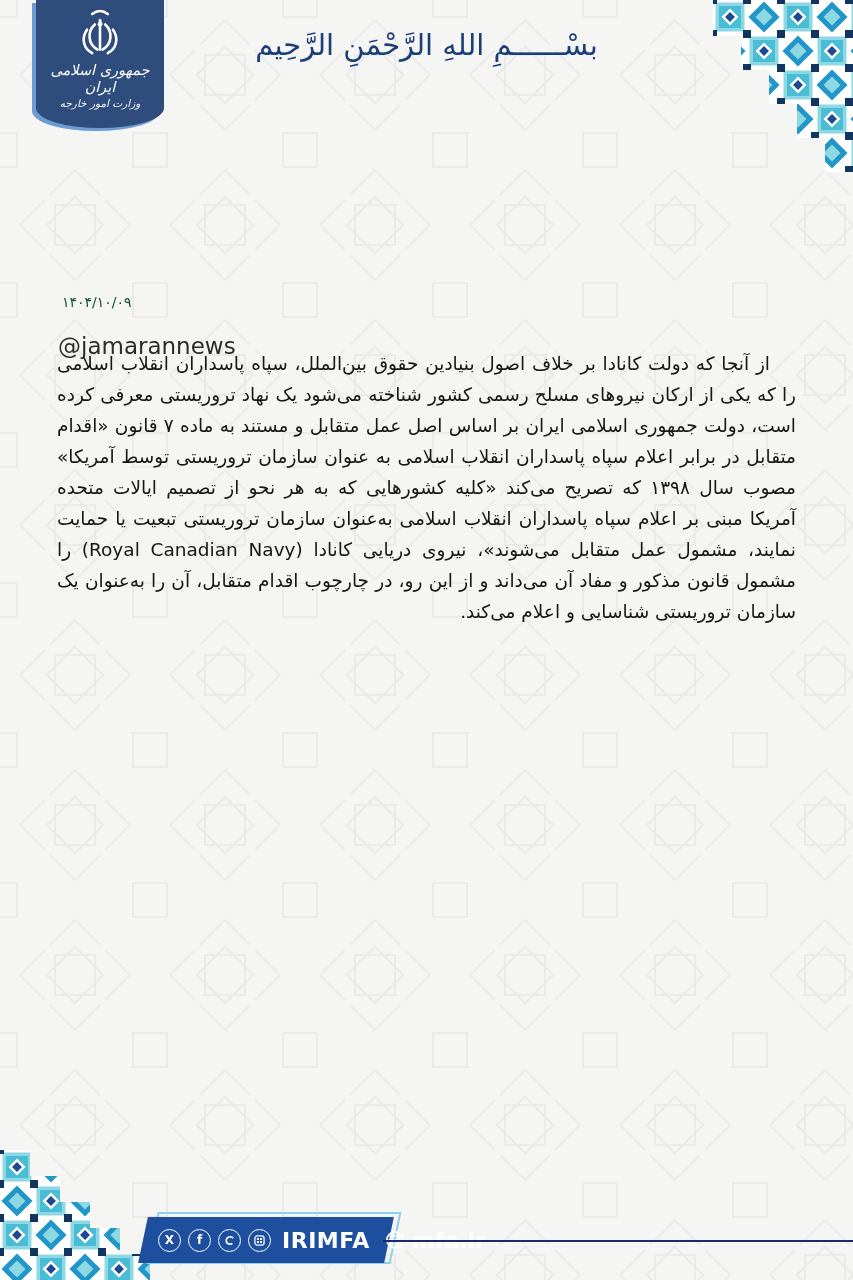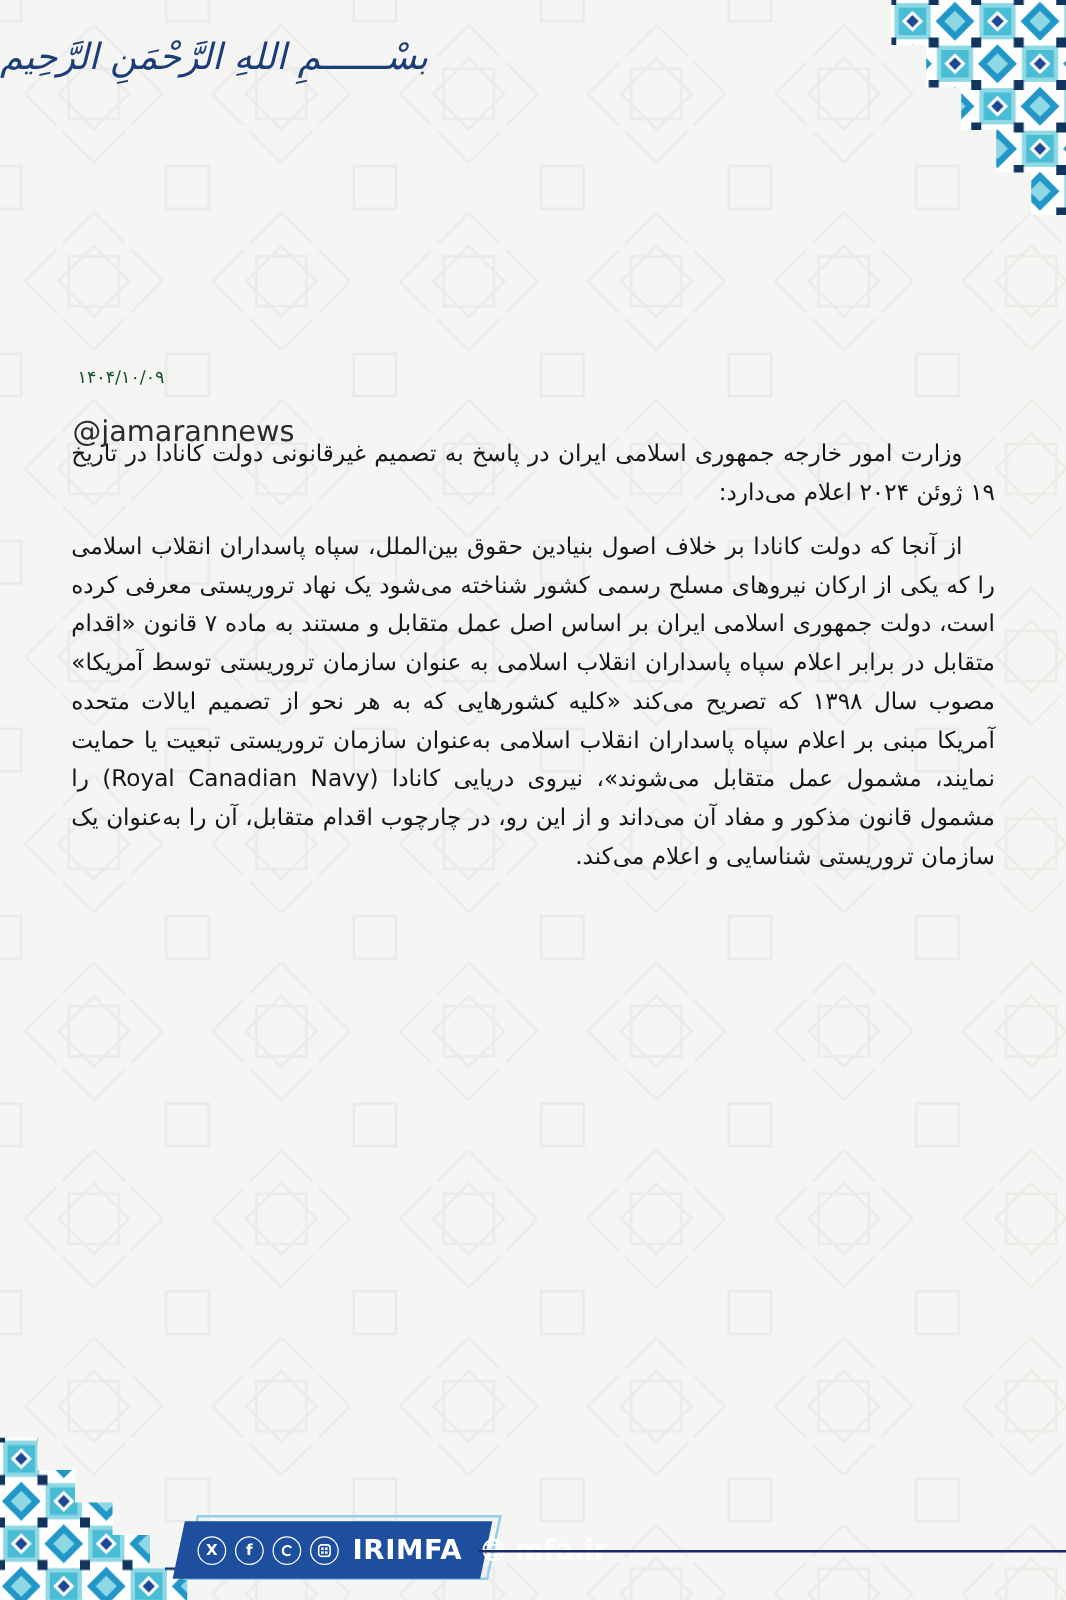--- a/index.html
+++ b/index.html
@@ -28,22 +28,22 @@
     background:#2e4d7c;
     border-radius:0 0 64px 64px / 0 0 20px 20px;
     color:#fff;text-align:center;
   }
   .emblem-card .emb{display:block;margin:8px auto 2px;}
   .emblem-card .t1{font-size:14.5px;font-style:italic;line-height:17px;}
   .emblem-card .t2{font-size:10.5px;font-style:italic;line-height:14px;opacity:.95;}
 
   
   .bismillah{
-    left:0;right:0;top:28px;text-align:left;
-    font-size:29px;color:#1c3e78;font-style:italic;
+    left:0;right:0;top:28px;text-align:center;
+    font-size:29px;color:#1c3e78;
     direction:rtl;
   }
 
   
   .title{
     left:30px;right:30px;top:150px;
     direction:rtl;text-align:center;
     font-weight:bold;color:#0e0e0e;
     font-size:27px;line-height:46px;
   }
@@ -163,29 +163,46 @@
         <rect x="30" y="30" width="8" height="8" fill="#12355f"></rect>
         <rect x="64" y="30" width="8" height="8" fill="#12355f"></rect>
         <rect x="-4" y="64" width="8" height="8" fill="#12355f"></rect>
         <rect x="30" y="64" width="8" height="8" fill="#12355f"></rect>
         <rect x="64" y="64" width="8" height="8" fill="#12355f"></rect>
       </pattern>
     </defs>
     <polygon points="0,0 30,0 30,26 60,26 60,52 90,52 90,78 120,78 120,104 150,104 150,130 0,130" fill="url(#mosB)"></polygon>
   </svg>
 
+  <div class="layer emblem-card">
+    <div class="under"></div>
+    <div class="card">
+      <svg class="emb" width="52" height="52" viewBox="0 0 60 60">
+        <g stroke="#ffffff" stroke-width="3" fill="none" stroke-linecap="round">
+          <path d="M21 7 q9 -7 18 0"></path>
+          <path d="M30 14 L30 48"></path>
+          <path d="M30 14 l-2.5 5 2.5 3 2.5 -3 z" fill="#ffffff" stroke-width="1"></path>
+          <path d="M24 19 C15 27 16 42 27 48"></path>
+          <path d="M36 19 C45 27 44 42 33 48"></path>
+          <path d="M15 25 C8 35 11 47 21 52"></path>
+          <path d="M45 25 C52 35 49 47 39 52"></path>
+        </g>
+      </svg>
+      <div class="t1">جمهوری اسلامی ایران</div>
+      <div class="t2">وزارت امور خارجه</div>
+    </div>
+  </div>
 
   <div class="layer bismillah">بسْــــــمِ اللهِ الرَّحْمَنِ الرَّحِیم</div>
 
 
   <div class="layer doc-date">۱۴۰۴/۱۰/۰۹</div>
   <div class="layer handle">@jamarannews</div>
 
   <div class="layer body-text">
-    <p>وزارت امور خارجه جمهوری اسلامی ایران در پاسخ به تصمیم غیرقانونی دولت کانادا در تاریخ ۱۹ ژوئن ۲۰۲۴ اعلام می‌دارد:</p>
     <p>از آنجا که دولت کانادا بر خلاف اصول بنیادین حقوق بین‌الملل، سپاه پاسداران انقلاب اسلامی را که یکی از ارکان نیروهای مسلح رسمی کشور شناخته می‌شود یک نهاد تروریستی معرفی کرده است، دولت جمهوری اسلامی ایران بر اساس اصل عمل متقابل و مستند به ماده ۷ قانون «اقدام متقابل در برابر اعلام سپاه پاسداران انقلاب اسلامی به عنوان سازمان تروریستی توسط آمریکا» مصوب سال ۱۳۹۸ که تصریح می‌کند «کلیه کشورهایی که به هر نحو از تصمیم ایالات متحده آمریکا مبنی بر اعلام سپاه پاسداران انقلاب اسلامی به‌عنوان سازمان تروریستی تبعیت یا حمایت نمایند، مشمول عمل متقابل می‌شوند»، نیروی دریایی کانادا (Royal Canadian Navy) را مشمول قانون مذکور و مفاد آن می‌داند و از این رو، در چارچوب اقدام متقابل، آن را به‌عنوان یک سازمان تروریستی شناسایی و اعلام می‌کند.</p>
   </div>
 
   <div class="layer banner-outline"></div>
   <div class="layer banner"></div>
   <div class="layer banner-content">
     <span class="soc">
         <span>X</span>
       </span>
     <span class="soc">

